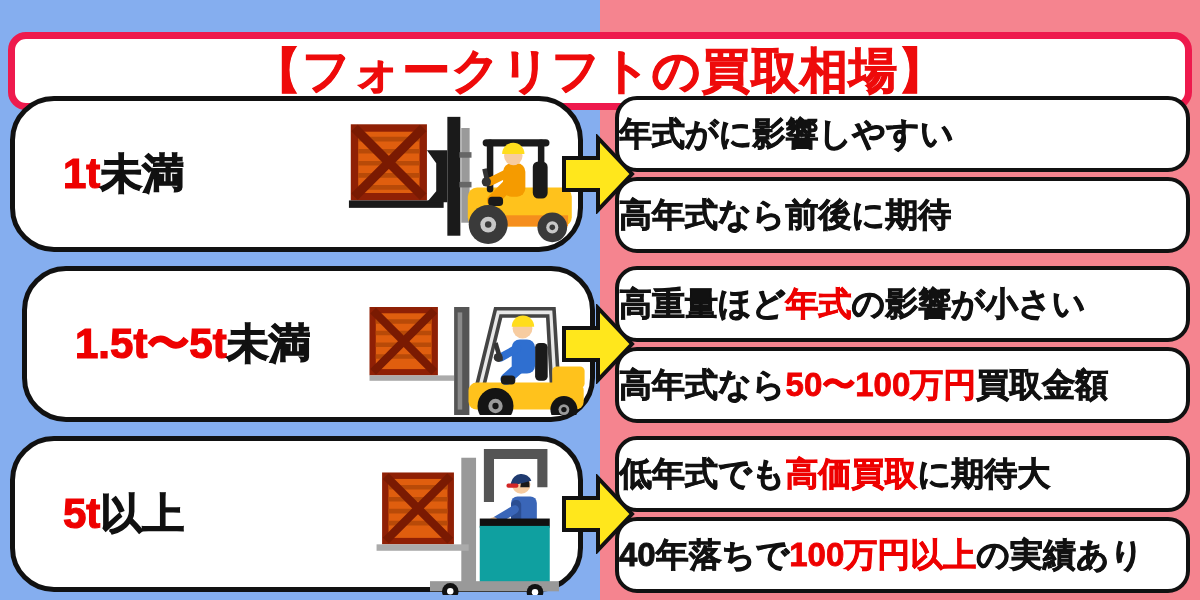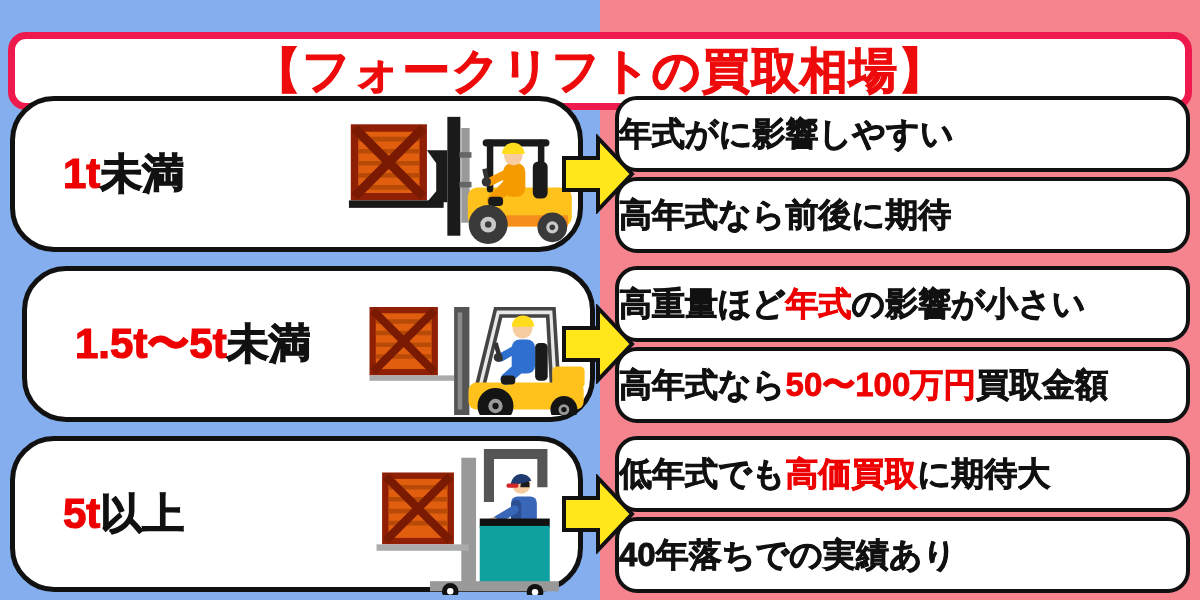--- a/index.html
+++ b/index.html
@@ -248,15 +248,16 @@
   <svg class="arrow" viewBox="0 0 74 80">
     <polygon points="2,24 36,24 36,4 70,40 36,76 36,56 2,56" fill="#FFE71C" stroke="#111" stroke-width="4"></polygon>
   </svg>
   <div class="fact-box fact-a">
     <span>低年式でも</span>
       <span class="em">高価買取</span>
       <span>に期待大</span>
   </div>
   <div class="fact-box fact-b">
     <span>40年落ちで</span>
+      <span class="em">100万円以上</span>
       <span>の実績あり</span>
   </div>
 </div>
 
 </body></html>

